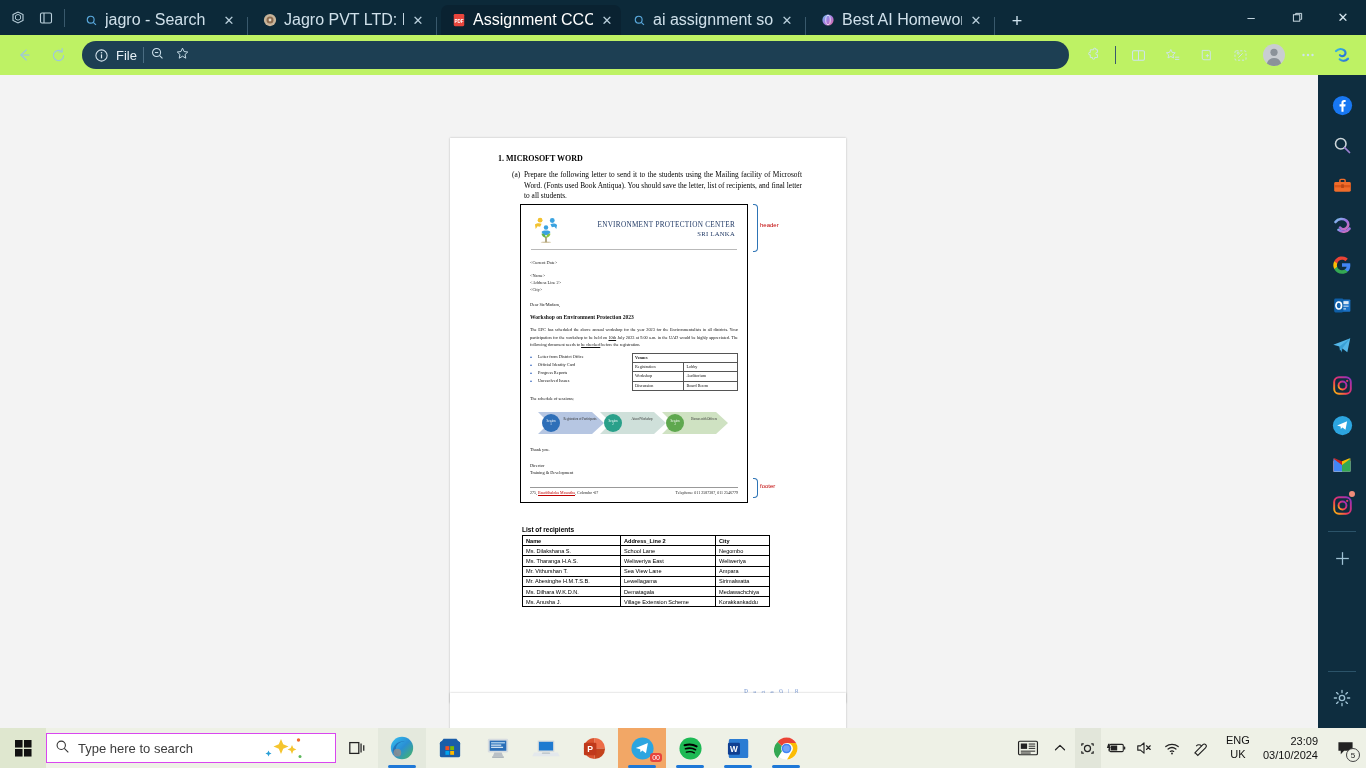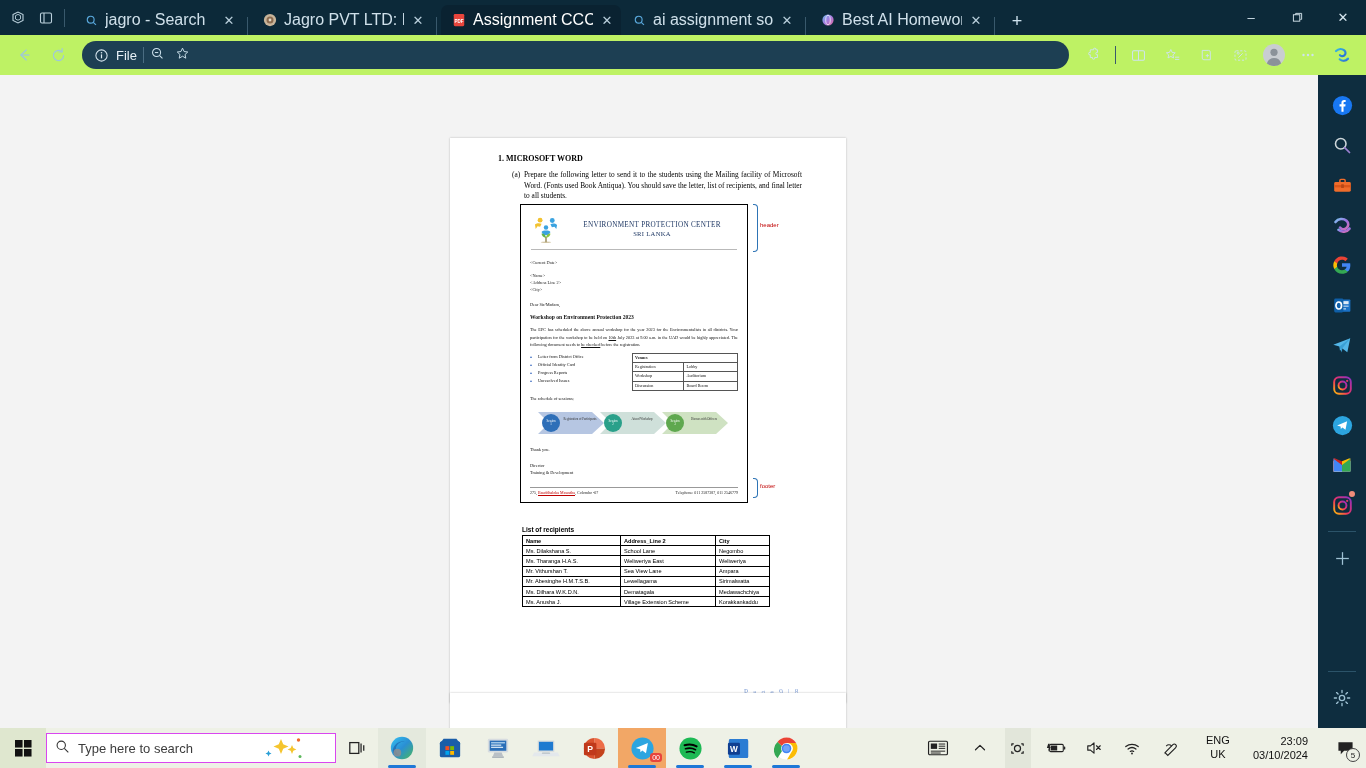--- a/index.html
+++ b/index.html
@@ -56,21 +56,21 @@
   .doc { position:absolute; left:0; top:0; width:100%; height:100%; }
   .q-title { position:absolute; left:48px; top:16px; font-family:"Liberation Serif", serif; font-weight:bold; font-size:8px; color:#000; }
   .q-body { position:absolute; left:62px; top:32px; width:290px; font-family:"Liberation Serif", serif; font-size:7.4px; line-height:1.45; color:#000; text-align:justify; }
   .q-body .lbl { position:absolute; left:0px; top:0; }
   .q-body .txt { display:block; margin-left:12px; }
 
   
   .letter { position:absolute; left:70px; top:66px; width:228px; height:299px; border:1.2px solid #000; background:#fff; }
   .lt-head { padding:10px 12px 0 10px; display:flex; align-items:center; gap:8px; }
   .logo { width:30px; height:28px; position:relative; flex:0 0 30px; }
-  .lt-org { flex:1 1 auto; text-align:center; font-family:"Liberation Serif", serif; color:#1f3864; }
+  .lt-org { flex:1 1 auto; text-align:right; font-family:"Liberation Serif", serif; color:#1f3864; }
   .lt-org .l1 { font-size:7.2px; letter-spacing:.3px; }
   .lt-org .l2 { font-size:6.6px; letter-spacing:.3px; margin-top:1px; }
   .lt-rule { height:1px; background:#b9b9b9; margin:6px 10px 0 10px; }
   .lt-body { padding:10px 9px 0 9px; font-family:"Liberation Serif", serif; font-size:4.3px; color:#111; line-height:1.6; }
   .ph { color:#222; }
   .sp { height:6px; }
   .salut { margin-top:8px; }
   .subj { font-weight:bold; font-size:5.6px; margin-top:5px; margin-bottom:4px; }
   .para { text-align:justify; line-height:1.75; }
   .para u { text-decoration:underline; }
@@ -125,21 +125,21 @@
   .start { width:46px; height:40px; display:flex; align-items:center; justify-content:center; background:#dfe7cf; }
   .tsearch { width:290px; height:30px; background:#fff; border:1px solid #d946ef; display:flex; align-items:center; gap:8px; padding:0 8px; position:relative; }
   .tsearch .ph2 { color:#3c3c3c; font-size:13px; }
   .tsearch .sparkle { position:absolute; right:26px; top:2px; }
   .tvtask { width:42px; height:40px; display:flex; align-items:center; justify-content:center; }
   .tapps { display:flex; align-items:center; height:40px; }
   .tapp { width:48px; height:40px; display:flex; align-items:center; justify-content:center; position:relative; }
   .tapp.running:after { content:""; position:absolute; bottom:0; left:10px; right:10px; height:3px; background:#1e78d7; border-radius:2px; }
   .tapp.active { background:#f2a766; }
   .tapp.activeW { background:#e4e9dd; }
-  .tray { margin-left:auto; display:flex; align-items:center; height:40px; padding-right:4px; gap:12px; }
+  .tray { margin-left:auto; display:flex; align-items:center; height:40px; padding-right:4px; gap:2px; }
   .tr-ico { width:26px; height:40px; display:flex; align-items:center; justify-content:center; color:#222; }
   .tr-ico.hl { background:#e2e6da; }
   .tr-lang { display:flex; flex-direction:column; align-items:center; justify-content:center; font-size:11px; color:#111; width:34px; line-height:1.25; margin:0 6px; }
   .tr-clock { display:flex; flex-direction:column; align-items:flex-end; justify-content:center; font-size:11px; color:#111; line-height:1.3; margin-right:8px; }
   .tr-notif { position:relative; width:34px; height:40px; display:flex; align-items:center; justify-content:center; }
   .tr-badge { position:absolute; right:2px; bottom:6px; width:14px; height:14px; border-radius:50%; border:1px solid #444; font-size:8px; display:flex; align-items:center; justify-content:center; color:#222; background:#eef1e6; }
 </style>
 </head>
 <body>
 

